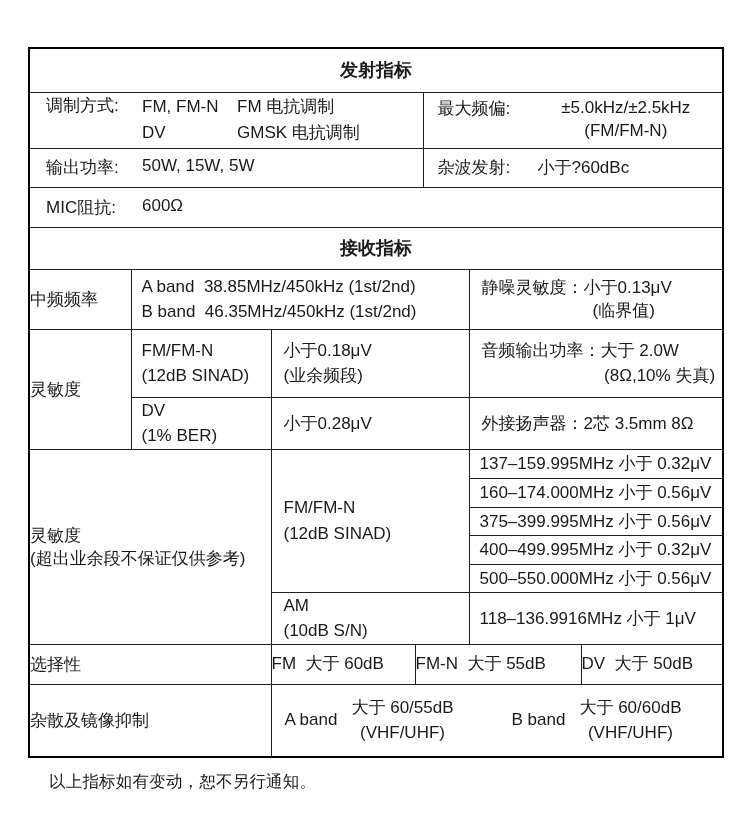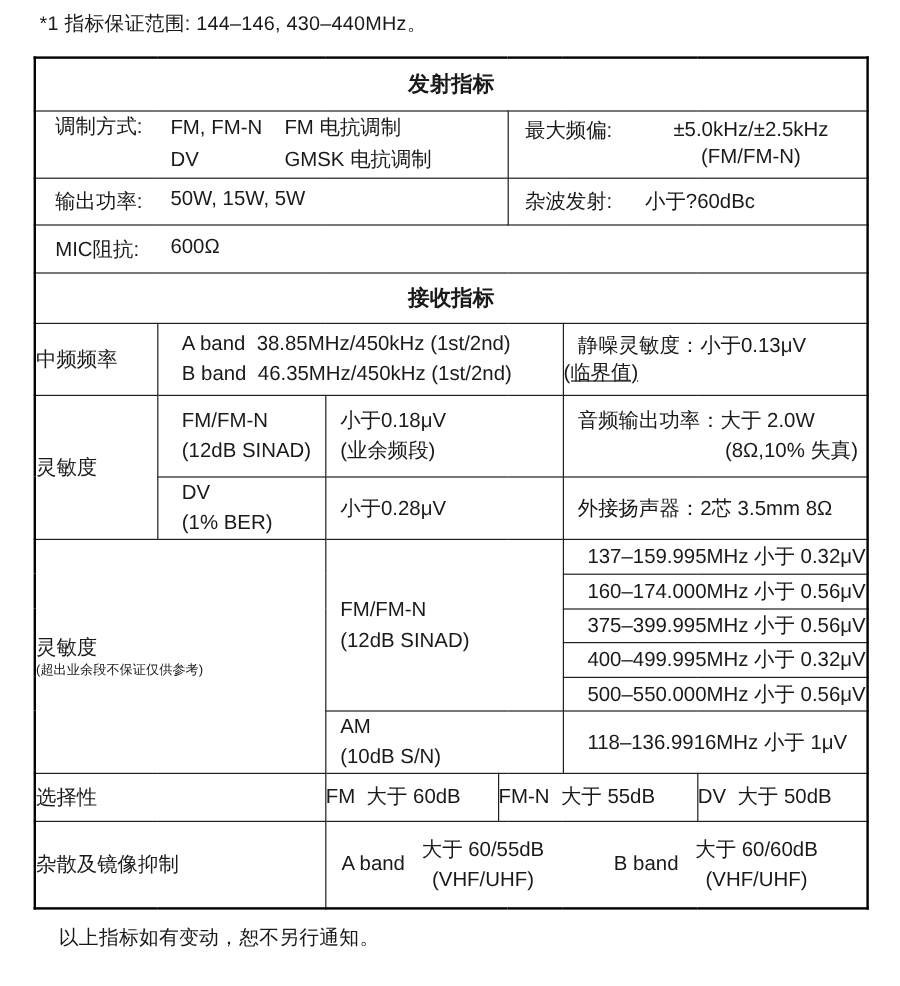--- a/index.html
+++ b/index.html
@@ -8,42 +8,41 @@
         -webkit-font-smoothing:antialiased;}
   .note{position:absolute;left:33px;font-size:16.5px;letter-spacing:0.2px;}
   .note-top{top:9px;}
   .note-bottom{top:771px;margin-left:16px;}
   table.spec{position:absolute;left:28px;top:47px;width:694px;height:703px;
              border-collapse:collapse;table-layout:fixed;font-size:17px;}
   table.spec{border:2px solid #000000;}
   td{border:1.5px solid #1f1f1f;padding:0;vertical-align:middle;overflow:hidden;}
   .hdr{font-weight:bold;text-align:center;font-size:18px;}
   .pre{white-space:pre-wrap;line-height:1.5;}
-  .pl10{padding-left:20px;}
+  .pl10{padding-left:10px;}
   .pl12{padding-left:12px;}
   .ctr{text-align:left;}
   .flexrow{display:flex;align-items:flex-start;}
   .pl16{padding-left:16px;}
   .lab96{flex:0 0 96px;}
   .modgrid{display:grid;grid-template-columns:95px auto;line-height:1.55;}
   .vblock{flex:1;text-align:center;line-height:1.35;}
-  .sub14{font-size:11px;}
-  .sq2{width:fit-content;line-height:1.2;text-decoration:underline;}
+  .sub14{font-size:17px;}
+  .sq2{width:fit-content;margin-left:123px;line-height:1.2;}
   .audio2{text-align:right;padding-right:7px;}
   .line-h{line-height:1.45;}
   .spurflex{display:flex;align-items:center;padding-left:13px;gap:58px;}
   .grp{display:flex;align-items:center;gap:14px;}
   .grpv{text-align:center;line-height:1.5;}
 </style>
 </head>
 <body>
 
 <div class="page">
 
-  <div class="note note-top">*1 指标保证范围: 144–146, 430–440MHz。</div>
 
   <table class="spec">
     <colgroup>
       <col style="width:102px">
         <col style="width:140px">
         <col style="width:144px">
       <col style="width:8px">
         <col style="width:46px">
         <col style="width:112px">
       <col style="width:142px">

